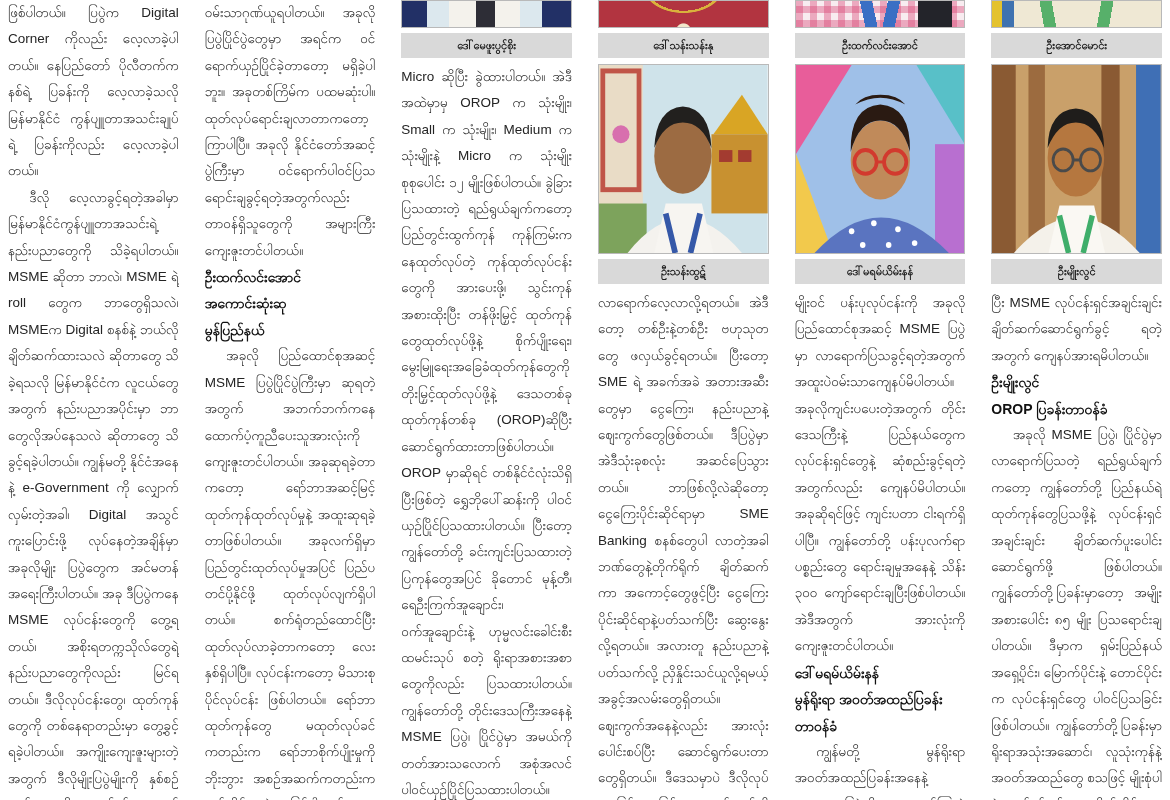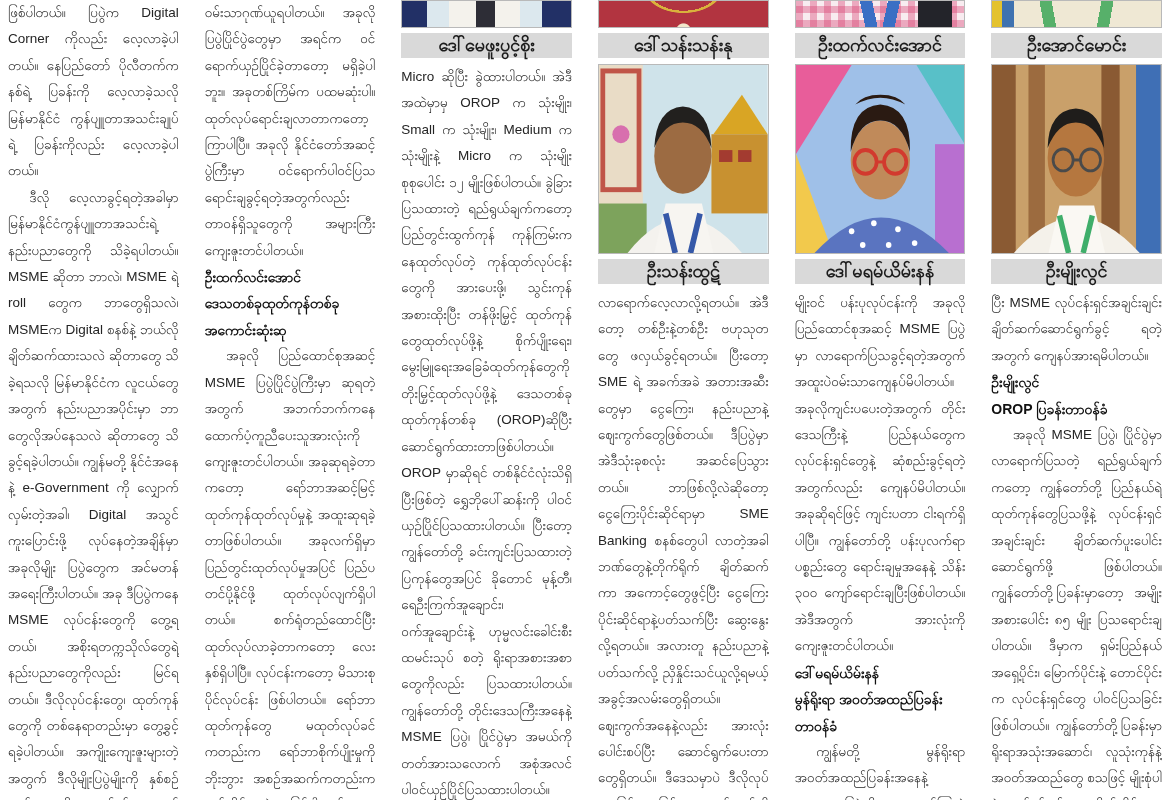--- a/index.html
+++ b/index.html
@@ -20,21 +20,21 @@
     margin:0 0 0 0;color:#242424;
   }
   .body-text.indent{text-indent:1.6em;}
   .bold-line{
     font-size:14px;font-weight:bold;line-height:26.4px;color:#111111;
     text-align:left;
   }
   .caption-bar{
     background:#d9d9d9;
     height:25px;line-height:25px;
-    text-align:center;font-weight:bold;font-size:18px;color:#1c1c1c;
+    text-align:center;font-weight:bold;font-size:11px;color:#1c1c1c;
     margin:5px 0 6px 0;
   }
   .photo{border:1px solid #b9b9b9;box-sizing:border-box;}
   .photo-crop{height:28px;width:100%;}
   .photo-main{height:190px;width:100%;}
   .photo-main svg{display:block;width:100%;height:100%;}
   
   .crop-c3{
     background:
       linear-gradient(90deg,#223066 0 15%,#dce8ee 15% 28%,#f4f2ec 28% 44%,#2d2d36 44% 55%,#f4f2ec 55% 70%,#dce8ee 70% 83%,#223066 83% 100%);
@@ -68,22 +68,22 @@
 <div class="page">
 
   <div class="col">
     <p class="body-text">ဖြစ်ပါတယ်။ ပြပွဲက Digital Corner ကိုလည်း လေ့လာခဲ့ပါတယ်။ နေပြည်တော် ပိုလီတက်ကနစ်ရဲ့ ပြခန်းကို လေ့လာခဲ့သလို မြန်မာနိုင်ငံ ကွန်ပျူတာအသင်းချုပ်ရဲ့ ပြခန်းကိုလည်း လေ့လာခဲ့ပါတယ်။</p>
     <p class="body-text indent">ဒီလို လေ့လာခွင့်ရတဲ့အခါမှာ မြန်မာနိုင်ငံကွန်ပျူတာအသင်းရဲ့ နည်းပညာတွေကို သိခဲ့ရပါတယ်။ MSME ဆိုတာ ဘာလဲ၊ MSME ရဲ့ roll တွေက ဘာတွေရှိသလဲ၊ MSMEက Digital စနစ်နဲ့ ဘယ်လိုချိတ်ဆက်ထားသလဲ ဆိုတာတွေ သိခဲ့ရသလို မြန်မာနိုင်ငံက လူငယ်တွေအတွက် နည်းပညာအပိုင်းမှာ ဘာတွေလိုအပ်နေသလဲ ဆိုတာတွေ သိခွင့်ရခဲ့ပါတယ်။ ကျွန်မတို့ နိုင်ငံအနေနဲ့ e-Government ကို လျှောက်လှမ်းတဲ့အခါ၊ Digital အသွင်ကူးပြောင်းဖို့ လုပ်နေတဲ့အချိန်မှာ အခုလိုမျိုး ပြပွဲတွေက အင်မတန် အရေးကြီးပါတယ်။ အခု ဒီပြပွဲကနေ MSME လုပ်ငန်းတွေကို တွေ့ရတယ်၊ အစိုးရတက္ကသိုလ်တွေရဲ့ နည်းပညာတွေကိုလည်း မြင်ရတယ်။ ဒီလိုလုပ်ငန်းတွေ၊ ထုတ်ကုန်တွေကို တစ်နေရာတည်းမှာ တွေ့ခွင့်ရခဲ့ပါတယ်။ အကျိုးကျေးဇူးများတဲ့အတွက် ဒီလိုမျိုးပြပွဲမျိုးကို နှစ်စဉ်ကျင်းပတာမျိုး၊ တစ်နှစ်မှာ တစ်ကြိမ်၊ နှစ်ကြိမ် လုပ်တာမျိုး လုပ်သင့်ပါတယ်။ ပြပွဲလုပ်တဲ့အခါမှာလည်း အနည်းဆုံး တစ်ပတ်လောက်အထိ ကျင်းပပေးနိုင်ရင် ပိုကောင်းပါတယ်။</p>
   </div>
 
   <div class="col">
     <p class="body-text">ဝမ်းသာဂုဏ်ယူရပါတယ်။ အခုလို ပြပွဲပြိုင်ပွဲတွေမှာ အရင်က ဝင်ရောက်ယှဉ်ပြိုင်ခဲ့တာတော့ မရှိခဲ့ပါဘူး။ အခုတစ်ကြိမ်က ပထမဆုံးပါ။ ထုတ်လုပ်ရောင်းချလာတာကတော့ ကြာပါပြီ။ အခုလို နိုင်ငံတော်အဆင့်ပွဲကြီးမှာ ဝင်ရောက်ပါဝင်ပြသရောင်းချခွင့်ရတဲ့အတွက်လည်း တာဝန်ရှိသူတွေကို အများကြီး ကျေးဇူးတင်ပါတယ်။</p>
     <div class="bold-line">ဦးထက်လင်းအောင်</div>
-    <div class="bold-line">ဒေသတစ်ခုထုတ်ကုန်တစ်ခု</div>
     <div class="bold-line">အကောင်းဆုံးဆု</div>
+    <div class="bold-line">မွန်ပြည်နယ်</div>
     <p class="body-text indent">အခုလို ပြည်ထောင်စုအဆင့် MSME ပြပွဲပြိုင်ပွဲကြီးမှာ ဆုရတဲ့အတွက် အဘက်ဘက်ကနေ ထောက်ပံ့ကူညီပေးသူအားလုံးကို ကျေးဇူးတင်ပါတယ်။ အခုဆုရခဲ့တာကတော့ ရော်ဘာအဆင့်မြင့် ထုတ်ကုန်ထုတ်လုပ်မှုနဲ့ အထူးဆုရခဲ့တာဖြစ်ပါတယ်။ အခုလက်ရှိမှာ ပြည်တွင်းထုတ်လုပ်မှုအပြင် ပြည်ပတင်ပို့နိုင်ဖို့ ထုတ်လုပ်လျက်ရှိပါတယ်။ စက်ရုံတည်ထောင်ပြီး ထုတ်လုပ်လာခဲ့တာကတော့ လေးနှစ်ရှိပါပြီ။ လုပ်ငန်းကတော့ မိသားစုပိုင်လုပ်ငန်း ဖြစ်ပါတယ်။ ရော်ဘာထုတ်ကုန်တွေ မထုတ်လုပ်ခင်ကတည်းက ရော်ဘာစိုက်ပျိုးမှုကို ဘိုးဘွား အစဉ်အဆက်ကတည်းက လုပ်ကိုင်လာခဲ့တာဖြစ်ပါတယ်။ အခုလို ပြပွဲပြိုင်ပွဲတွေ ကျင်းပပြုလုပ်ပေးတဲ့အတွက် ကျွန်တော်တို့ရဲ့ထုတ်ကုန်တွေကိုလည်း ပြသခွင့်ရတဲ့အတွက် ကျေးဇူးတင်ပါတယ်။</p>
   </div>
 
   <div class="col">
     <div class="photo photo-crop crop-c3"></div>
     <div class="caption-bar">ဒေါ်မေဖူးပွင့်စိုး</div>
     <p class="body-text">Micro ဆိုပြီး ခွဲထားပါတယ်။ အဲဒီအထဲမှာမှ OROP က သုံးမျိုး၊ Small က သုံးမျိုး၊ Medium က သုံးမျိုးနဲ့ Micro က သုံးမျိုး စုစုပေါင်း ၁၂ မျိုးဖြစ်ပါတယ်။ ခွဲခြားပြသထားတဲ့ ရည်ရွယ်ချက်ကတော့ ပြည်တွင်းထွက်ကုန် ကုန်ကြမ်းကနေထုတ်လုပ်တဲ့ ကုန်ထုတ်လုပ်ငန်းတွေကို အားပေးဖို့၊ သွင်းကုန်အစားထိုးပြီး တန်ဖိုးမြှင့် ထုတ်ကုန်တွေထုတ်လုပ်ဖို့နဲ့ စိုက်ပျိုးရေး၊ မွေးမြူရေးအခြေခံထုတ်ကုန်တွေကို တိုးမြှင့်ထုတ်လုပ်ဖို့နဲ့ ဒေသတစ်ခု ထုတ်ကုန်တစ်ခု (OROP)ဆိုပြီး ဆောင်ရွက်ထားတာဖြစ်ပါတယ်။ OROP မှာဆိုရင် တစ်နိုင်ငံလုံးသိရှိပြီးဖြစ်တဲ့ ရွှေဘိုပေါ်ဆန်းကို ပါဝင်ယှဉ်ပြိုင်ပြသထားပါတယ်။ ပြီးတော့ ကျွန်တော်တို့ ခင်းကျင်းပြသထားတဲ့ ပြကုန်တွေအပြင် ခိုတောင် မုန့်တီ၊ ရေဦးကြက်အူချောင်း၊ ဝက်အူချောင်းနဲ့ ဟုမ္မလင်းခေါင်းစီးထမင်းသုပ် စတဲ့ ရိုးရာအစားအစာတွေကိုလည်း ပြသထားပါတယ်။ ကျွန်တော်တို့ တိုင်းဒေသကြီးအနေနဲ့ MSME ပြပွဲ၊ ပြိုင်ပွဲမှာ အမယ်ကို တတ်အားသလောက် အစုံအလင် ပါဝင်ယှဉ်ပြိုင်ပြသထားပါတယ်။ ကျွန်တော်တို့နိုင်ငံဟာ ကမ္ဘာပေါ်မှာ သယံဇာတအများဆုံးထွက်ရှိတဲ့နိုင်ငံဖြစ်ပါတယ်။ တကယ်တမ်းထုတ်ဖော်</p>
   </div>
 
   <div class="col">

